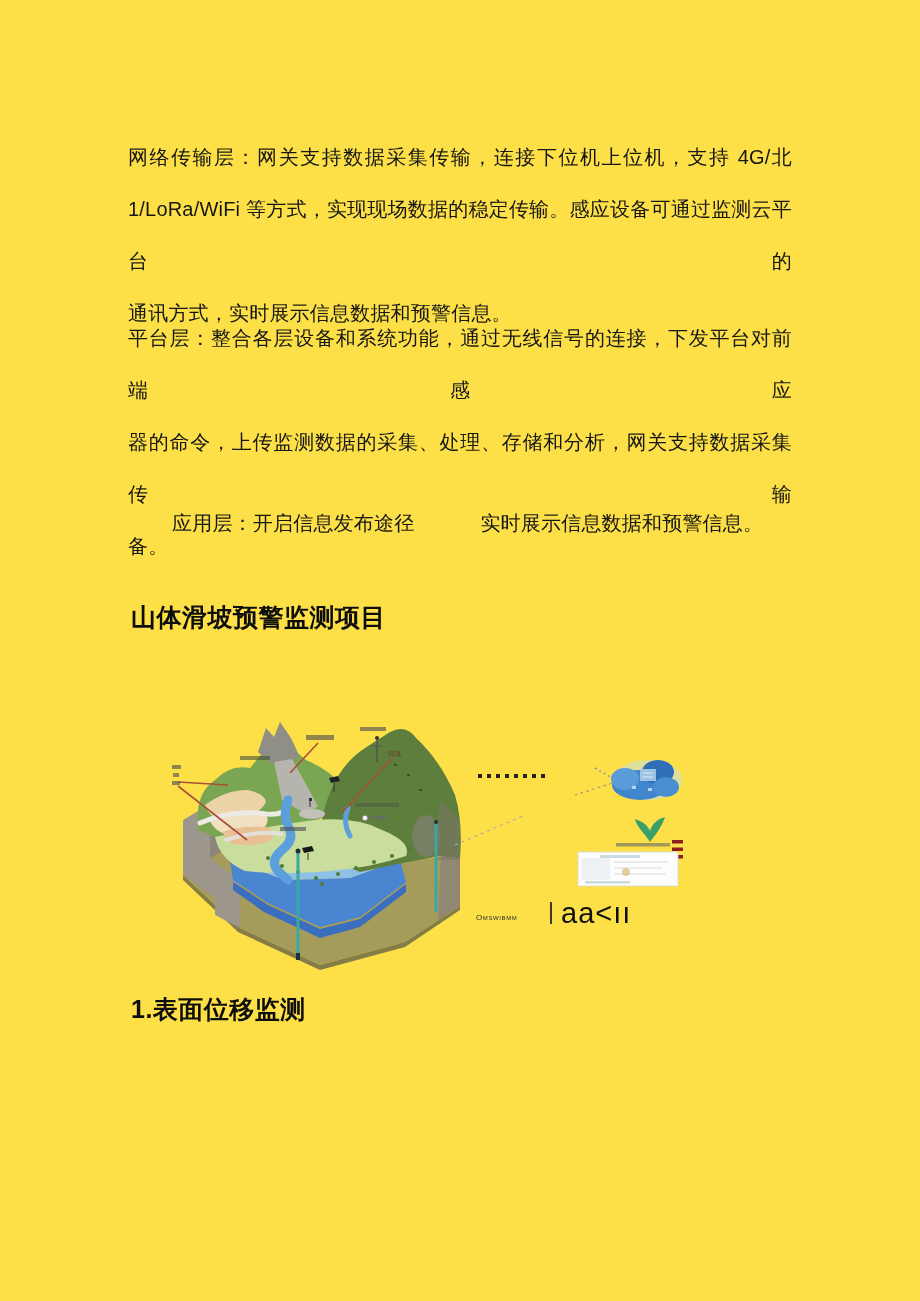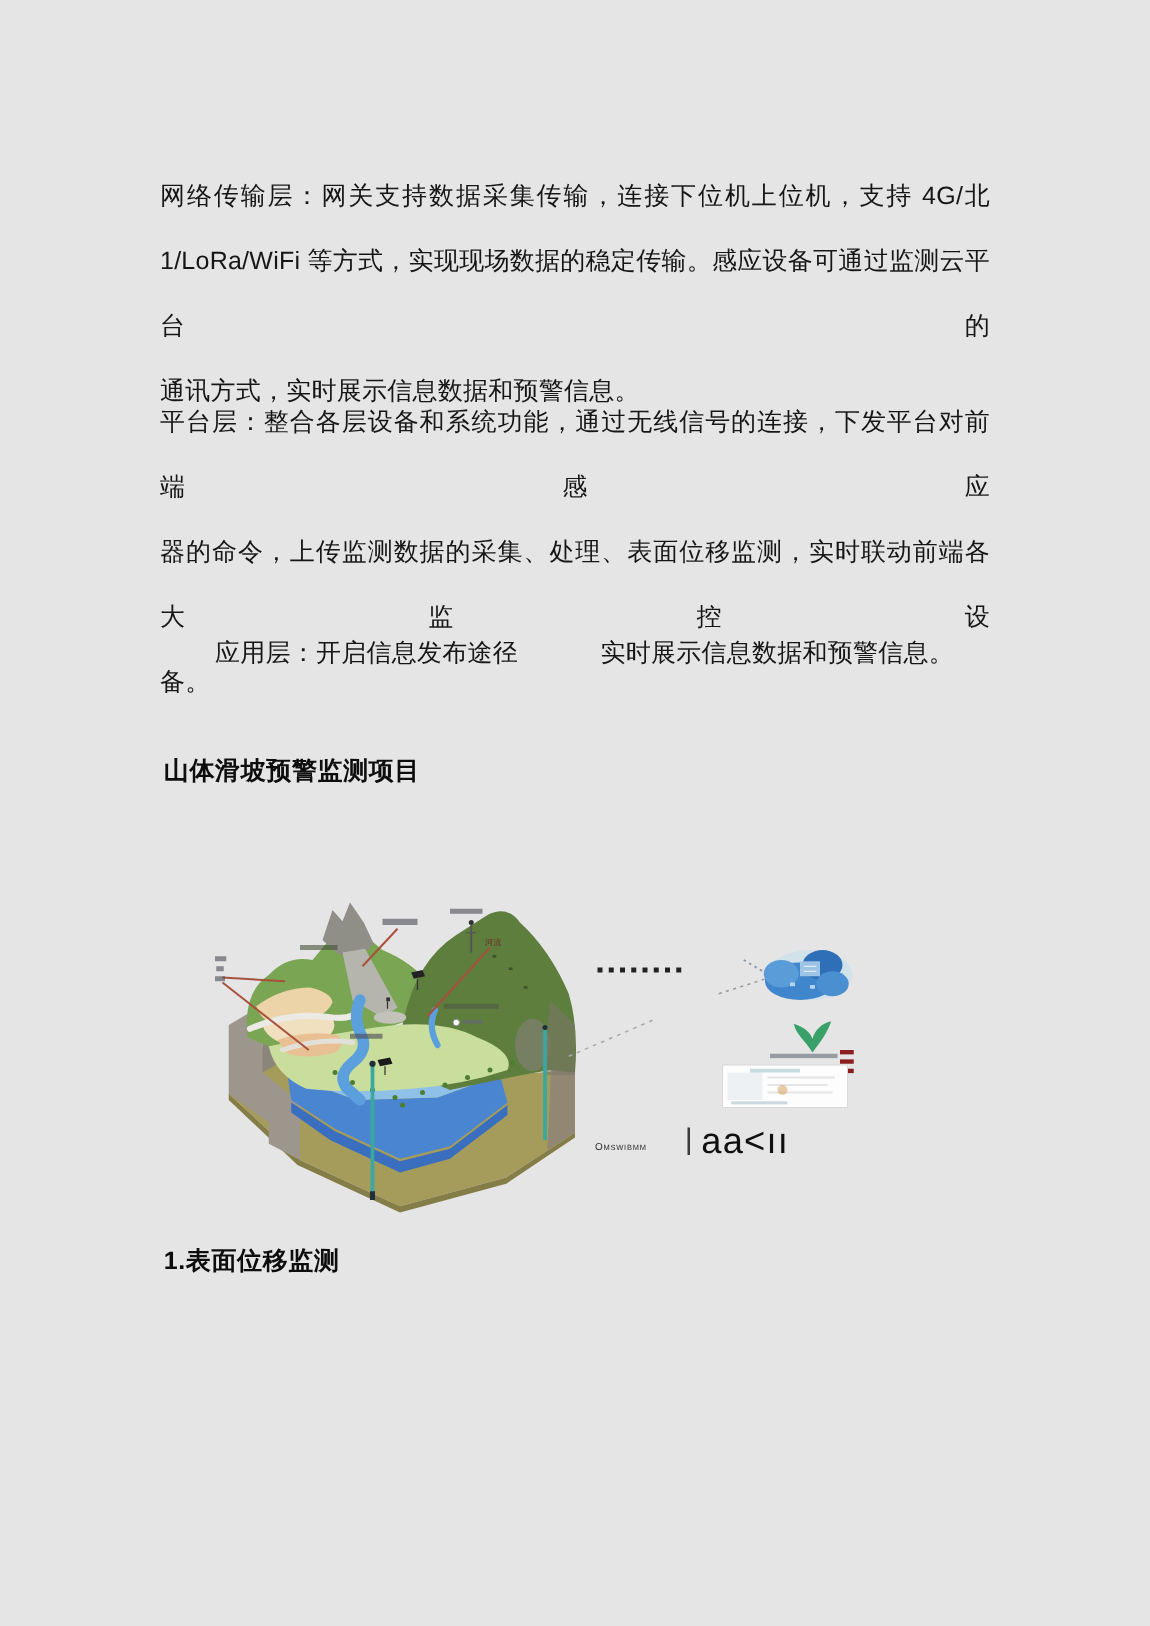--- a/index.html
+++ b/index.html
@@ -1,30 +1,30 @@
 <!DOCTYPE html>
 <html><head>
 <meta charset="utf-8">
 <style>
   html,body{margin:0;padding:0;background:#ffffff;}
   body{width:920px;height:1301px;font-family:"Liberation Sans","DejaVu Sans",sans-serif;}
-  .page{position:relative;width:920px;height:1301px;background:#e5e5e5;overflow:hidden;}
+  .page{position:relative;width:920px;height:1301px;background:#fde047;overflow:hidden;}
 
   .para{position:absolute;left:128px;width:664px;font-size:20px;line-height:52px;
         color:#161616;letter-spacing:.2px;}
   .para .ln{text-align:justify;text-align-last:justify;white-space:normal;}
   .para .ln.last{text-align:left;text-align-last:left;}
   .p1{top:131px;}
   .p2{top:312px;}
   .p3{top:497px;}
   .p3 .ln{text-align:left;text-align-last:left;margin-left:44px;}
   .gap{display:inline-block;width:66px;}
 
   .doc-heading{position:absolute;left:131px;color:#0d0d0d;font-weight:bold;
-               font-size:20px;line-height:26px;letter-spacing:.5px;}
+               font-size:25px;line-height:26px;letter-spacing:.5px;}
   .h-project{top:604px;}
   .h-surface{top:996px;}
 
   .figure{position:absolute;left:170px;top:710px;width:620px;height:270px;}
 
   .fig-caption-small{position:absolute;left:476px;top:913px;font-size:8px;
       color:#2c2c2c;font-variant:small-caps;letter-spacing:.6px;}
   .fig-caption-divider{position:absolute;left:550px;top:902px;width:2px;height:22px;
       background:#3a3a3a;}
   .fig-caption-large{position:absolute;left:561px;top:897px;font-size:29px;
@@ -36,21 +36,21 @@
 <div class="page">
 
   <div class="para p1">
     <div class="ln">网络传输层：网关支持数据采集传输，连接下位机上位机，支持 4G/北</div>
     <div class="ln">1/LoRa/WiFi 等方式，实现现场数据的稳定传输。感应设备可通过监测云平台的</div>
     <div class="ln last">通讯方式，实时展示信息数据和预警信息。</div>
   </div>
 
   <div class="para p2">
     <div class="ln">平台层：整合各层设备和系统功能，通过无线信号的连接，下发平台对前端感应</div>
-    <div class="ln">器的命令，上传监测数据的采集、处理、表面位移监测，实时联动前端各大监控设</div>
+    <div class="ln">器的命令，上传监测数据的采集、处理、存储和分析，网关支持数据采集传输</div>
     <div class="ln last">备。</div>
   </div>
 
   <div class="para p3">
     <div class="ln last"><span>应用层：开启信息发布途径</span><span class="gap"></span><span>实时展示信息数据和预警信息。</span></div>
   </div>
 
   <div class="doc-heading h-project">山体滑坡预警监测项目</div>
 
   <svg class="figure" viewBox="0 0 620 270" xmlns="http://www.w3.org/2000/svg">

